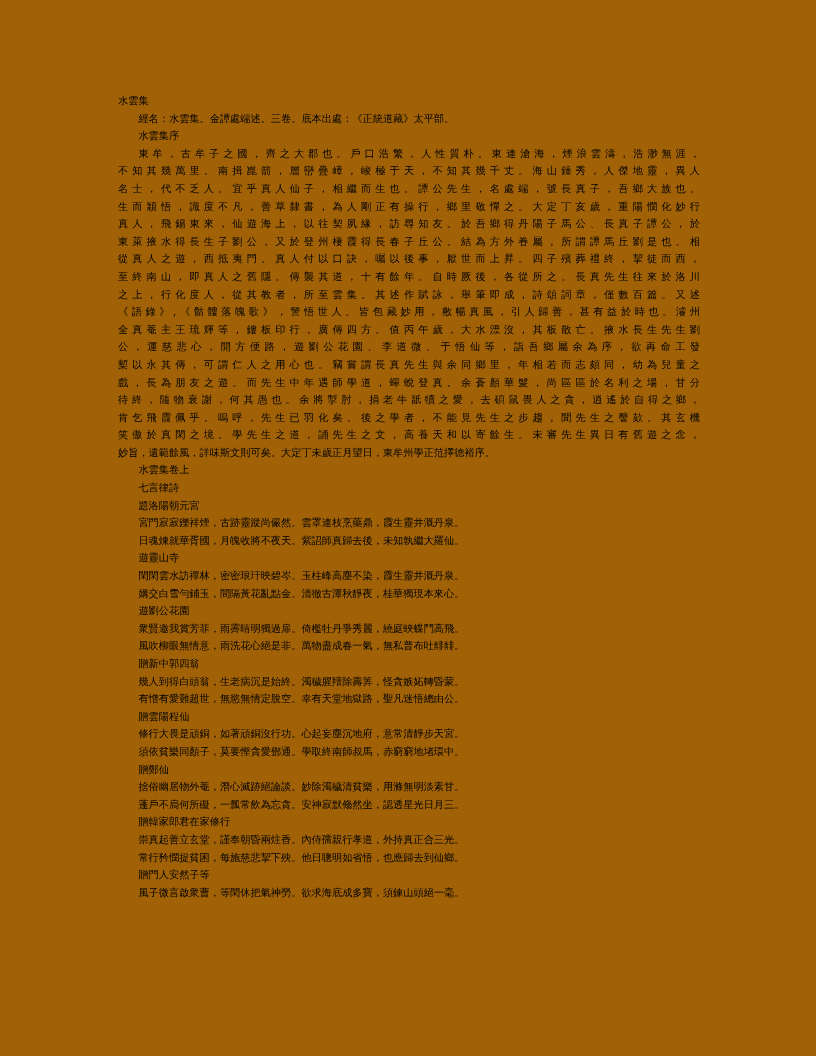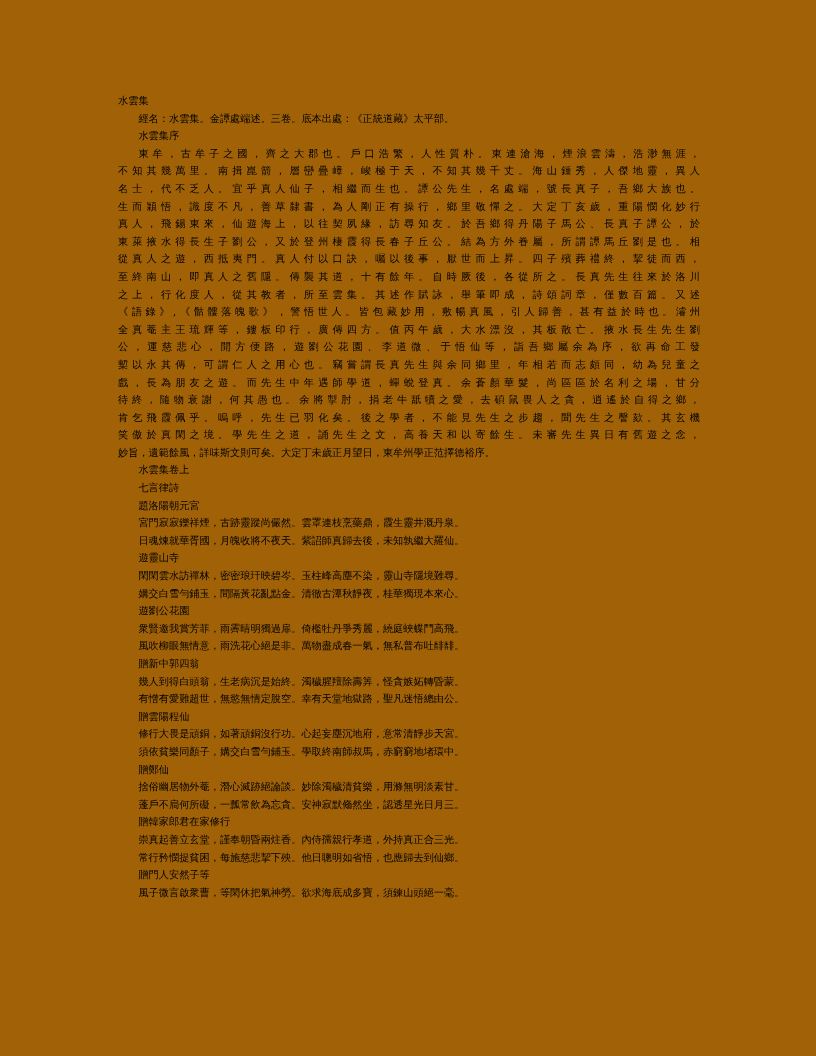--- a/index.html
+++ b/index.html
@@ -72,31 +72,31 @@
       <div class="line just">待終，隨物衰謝，何其愚也。余將掣肘，捐老牛舐犢之愛，去碩鼠畏人之貪，逍遙於自得之鄉，</div>
       <div class="line just">肯乞飛霞佩乎。嗚呼，先生已羽化矣。後之學者，不能見先生之步趨，聞先生之謦欬。其玄機</div>
       <div class="line just">笑傲於真閑之境。學先生之道，誦先生之文，高養天和以寄餘生。未審先生異日有舊遊之念，</div>
       <div class="line last">妙旨，遺範餘風，詳味斯文則可矣。大定丁未歲正月望日，東牟州學正范擇德裕序。</div>
       <div class="line indent last">水雲集卷上</div>
       <div class="line indent last">七言律詩</div>
       <div class="line indent last">題洛陽朝元宮</div>
       <div class="line indent last">宮門寂寂鑠祥煙，古跡靈蹤尚儼然。雲罩連枝烹藥鼎，霞生靈井溉丹泉。</div>
       <div class="line indent last">日魂煉就華胥國，月魄收將不夜天。紫詔師真歸去後，未知孰繼大羅仙。</div>
       <div class="line indent last">遊靈山寺</div>
-      <div class="line indent last">閑閑雲水訪禪林，密密琅玕映碧岑。玉柱峰高塵不染，靈山寺隱境難尋。</div>
+      <div class="line indent last">閑閑雲水訪禪林，密密琅玕映碧岑。玉柱峰高塵不染，霞生靈井溉丹泉。</div>
       <div class="line indent last">媾交白雪勻鋪玉，間隔黃花亂點金。清徹古潭秋靜夜，桂華獨現本來心。</div>
       <div class="line indent last">遊劉公花園</div>
       <div class="line indent last">衆賢邀我賞芳菲，雨霽晴明獨過扉。倚檻牡丹爭秀麗，繞庭蛺蝶鬥高飛。</div>
       <div class="line indent last">風吹柳眼無情意，雨洗花心絕是非。萬物盡成春一氣，無私普布吐馡馡。</div>
       <div class="line indent last">贈新中郭四翁</div>
       <div class="line indent last">幾人到得白頭翁，生老病沉是始終。濁穢腥羶除壽筭，怪貪嫉妬轉昏蒙。</div>
       <div class="line indent last">有憎有愛難超世，無慾無情定脫空。幸有天堂地獄路，聖凡迷悟總由公。</div>
       <div class="line indent last">贈雲陽程仙</div>
       <div class="line indent last">修行大畏是頑銅，如著頑銅沒行功。心起妄塵沉地府，意常清靜步天宮。</div>
-      <div class="line indent last">須依貧樂同顏子，媾交白雪勻鋪玉。學取終南師叔馬，赤窮窮地堵環中。</div>
+      <div class="line indent last">須依貧樂同顏子，莫要慳貪愛鄧通。學取終南師叔馬，赤窮窮地堵環中。</div>
       <div class="line indent last">贈鄭仙</div>
       <div class="line indent last">捨俗幽居物外菴，潛心滅跡絕論談。妙除濁穢清貧樂，用滌無明淡素甘。</div>
       <div class="line indent last">蓬戶不扃何所礙，一瓢常飲為忘貪。安神寂默翛然坐，認透星光日月三。</div>
       <div class="line indent last">贈韓家郎君在家修行</div>
       <div class="line indent last">崇真起善立玄堂，謹奉朝昏兩炷香。內侍孺親行孝道，外持真正合三光。</div>
       <div class="line indent last">常行矜憫提貧困，每施慈悲挈下殃。他日聰明如省悟，也應歸去到仙鄉。</div>
       <div class="line indent last">贈門人安然子等</div>
       <div class="line indent last">風子微言啟衆曹，等閑休把氣神勞。欲求海底成多寶，須鍊山頭絕一毫。</div>
     </div>
 </div>

